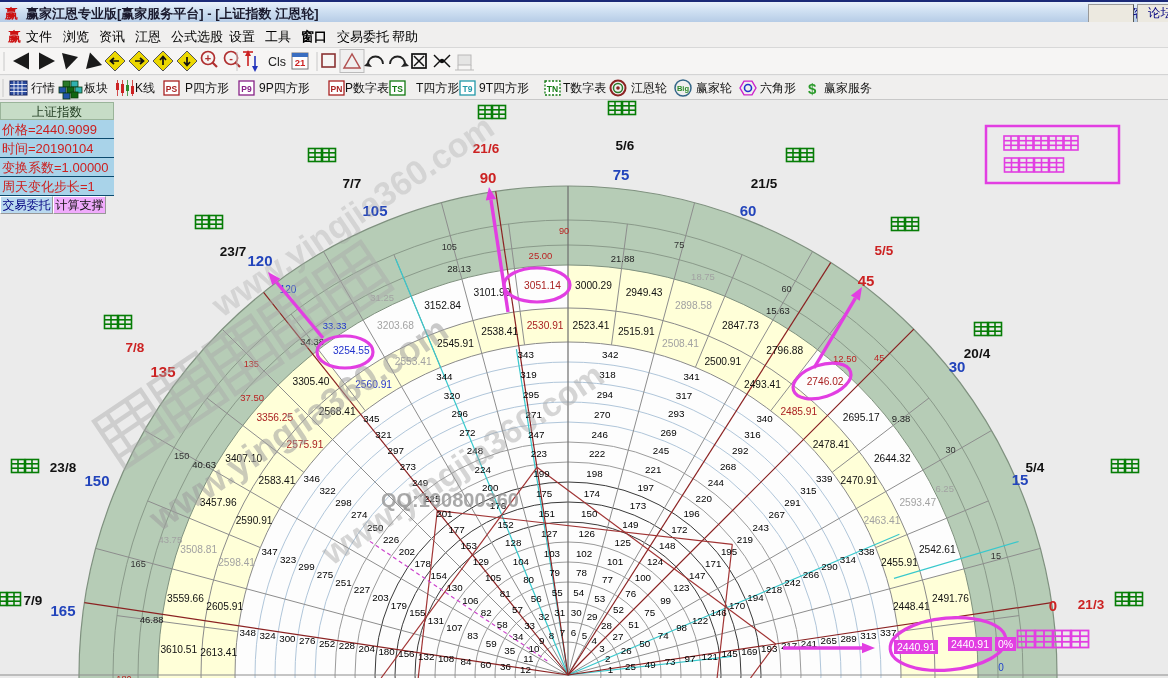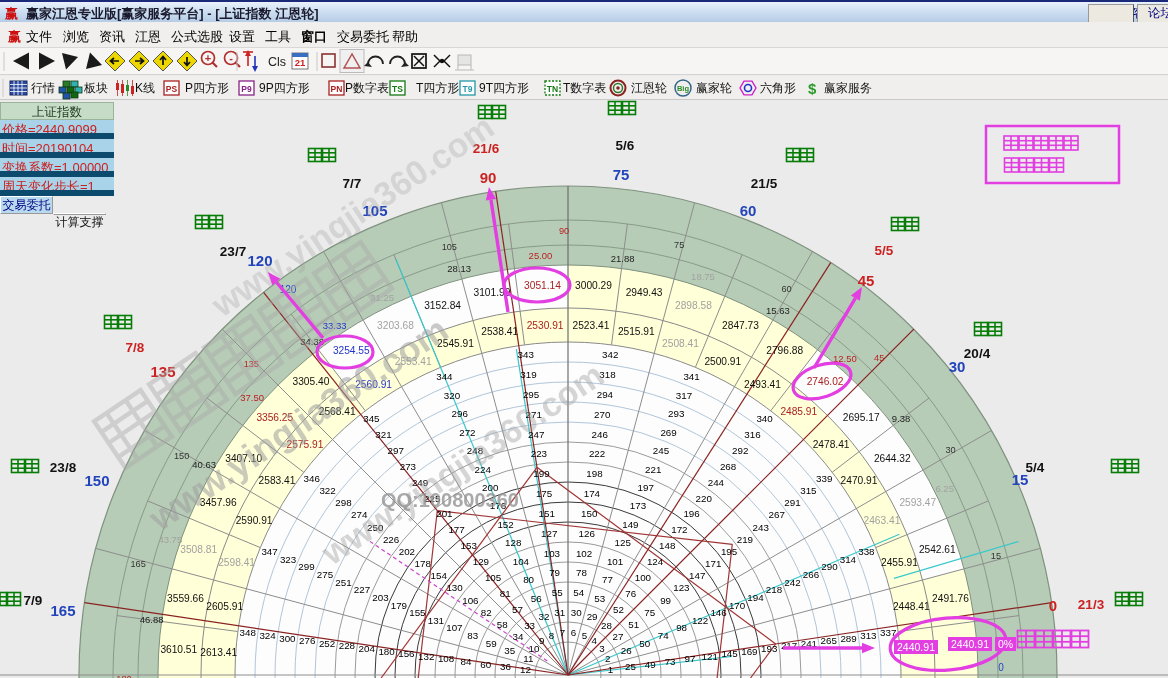--- a/index.html
+++ b/index.html
@@ -17,21 +17,21 @@
 #toolbar1 { position:absolute; left:0; top:48px; width:1168px; height:27px; background:#f6f5f4;
   border-bottom:1px solid #d4d4d4; }
 #toolbar2 { position:absolute; left:0; top:76px; width:1168px; height:24px; background:#f0efee;
   border-bottom:1px solid #c8c8c8; font-size:12px; color:#111; }
 #toolbar2 span.lbl { position:absolute; top:4px; }
 #chart { position:absolute; left:0; top:100px; }
 #panel { position:absolute; left:0; top:102px; width:114px; font-size:13px; }
 #panel .hd { background:#c6dcc6; color:#1e3a1e; text-align:center; height:18px; line-height:18px;
   font-size:12.5px; border:1px solid #9ab49a; }
 #panel .row { background:#a9d3e9; color:#cc2020; height:19px; line-height:19px; padding-left:2px;
-  border-bottom:6px solid #0c4a6e; white-space:nowrap; overflow:hidden; }
+  border-bottom:1px solid #0c4a6e; white-space:nowrap; overflow:hidden; }
 #panel .btns { display:flex; height:18px; }
 #panel .btns div { width:53px; text-align:center; line-height:16px; font-size:12px;
   border:1px solid #999; border-top-color:#fff; border-left-color:#fff; }
 </style></head><body>
 <div id="titlebar">
   <span class="logo">赢</span>
   <span class="ttl">赢家江恩专业版[赢家服务平台] - [上证指数 江恩轮]</span>
   <div class="winbtn" style="left:1088px;width:35px;padding-left:44px;">客服</div>
   <div class="winbtn" style="left:1137px;width:47px;">论坛</div>
 </div>
@@ -810,14 +810,14 @@
 </g>
 </svg>
 <div id="panel">
   <div class="hd">上证指数</div>
   <div class="row">价格=2440.9099</div>
   <div class="row">时间=20190104</div>
   <div class="row">变换系数=1.00000</div>
   <div class="row">周天变化步长=1</div>
   <div class="btns">
       <div style="background:#b9d9ef;color:#000080;">交易委托</div>
-      <div style="background:#f0abfc;color:#111;margin-top:17px;">计算支撑</div>
+      <div style="background:#f0abfc;color:#111;">计算支撑</div>
     </div>
 </div>
 </body></html>

